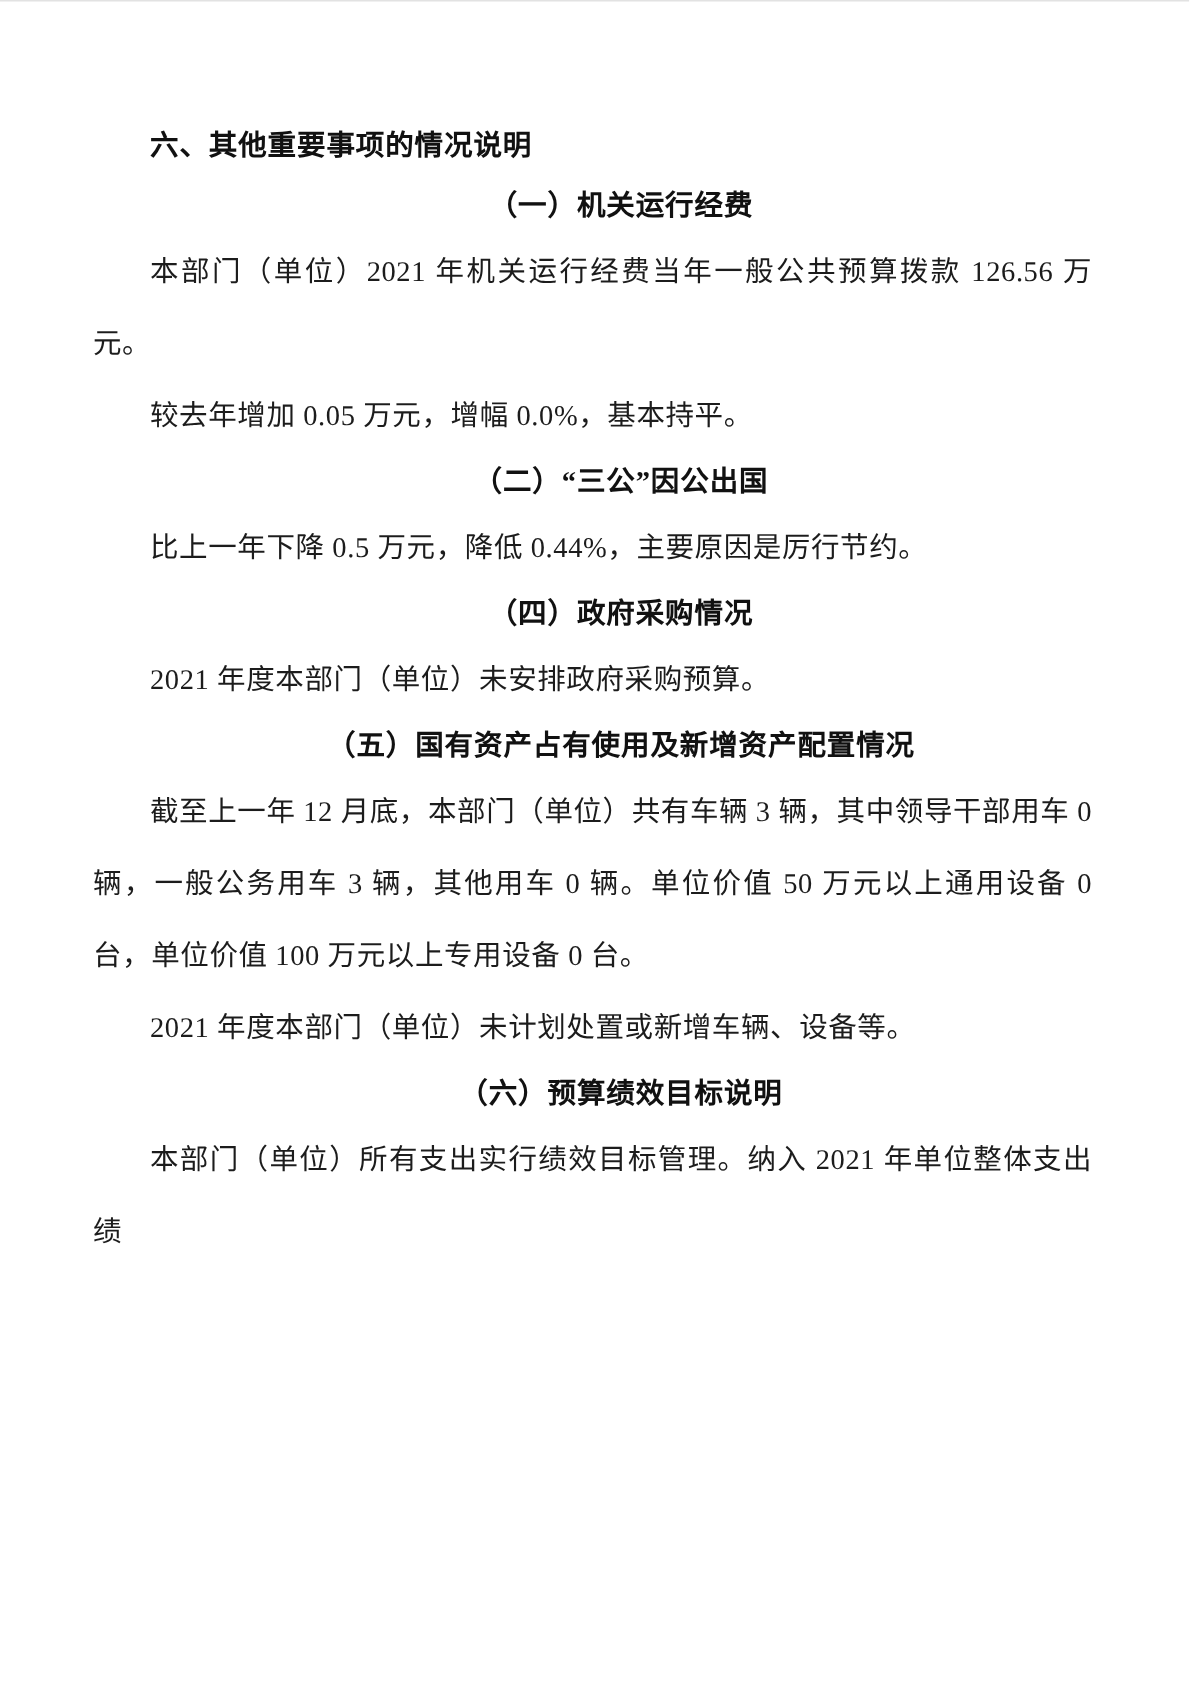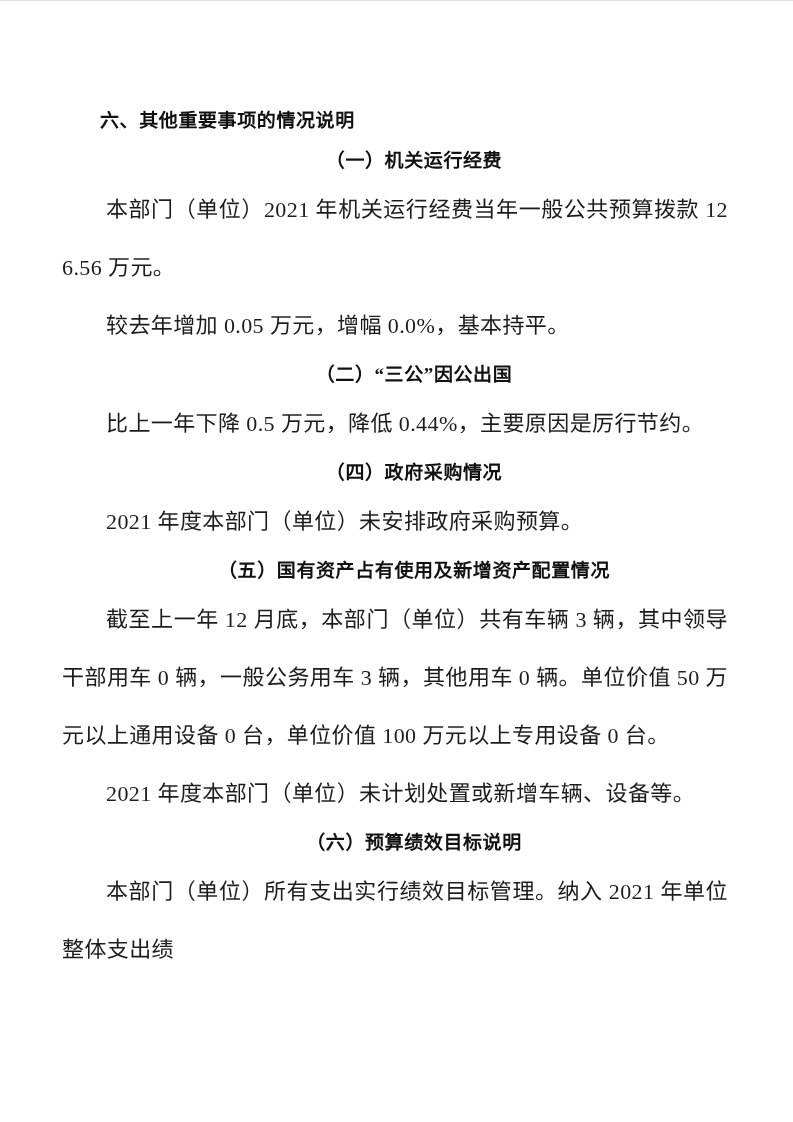--- a/index.html
+++ b/index.html
@@ -18,21 +18,21 @@
   }
   .top-edge {
     position: absolute;
     top: 0; left: 0; right: 0;
     height: 1px;
     background: #e2e2e2;
   }
   .content {
     position: absolute;
     left: 62px;
-    top: 101px;
+    top: 78px;
     width: 666px;
   }
   .main-heading {
     font-size: 19px;
     line-height: 40px;
     font-weight: 700;
     text-indent: 2em;
     letter-spacing: 0.6px;
     color: #111111;
   }
@@ -40,22 +40,22 @@
     font-size: 19px;
     line-height: 40px;
     font-weight: 700;
     text-indent: 2em;
     letter-spacing: 0.6px;
     color: #111111;
     text-align: center;
   }
   .content p {
     margin: 0;
-    font-size: 22px;
-    line-height: 58px;
+    font-size: 19px;
+    line-height: 48px;
     text-indent: 2em;
     text-align: justify;
     text-justify: inter-ideograph;
     letter-spacing: 0.4px;
     word-break: break-all;
     color: #1c1c1c;
   }
   section { margin: 0; padding: 0; }
 </style>
 </head>

